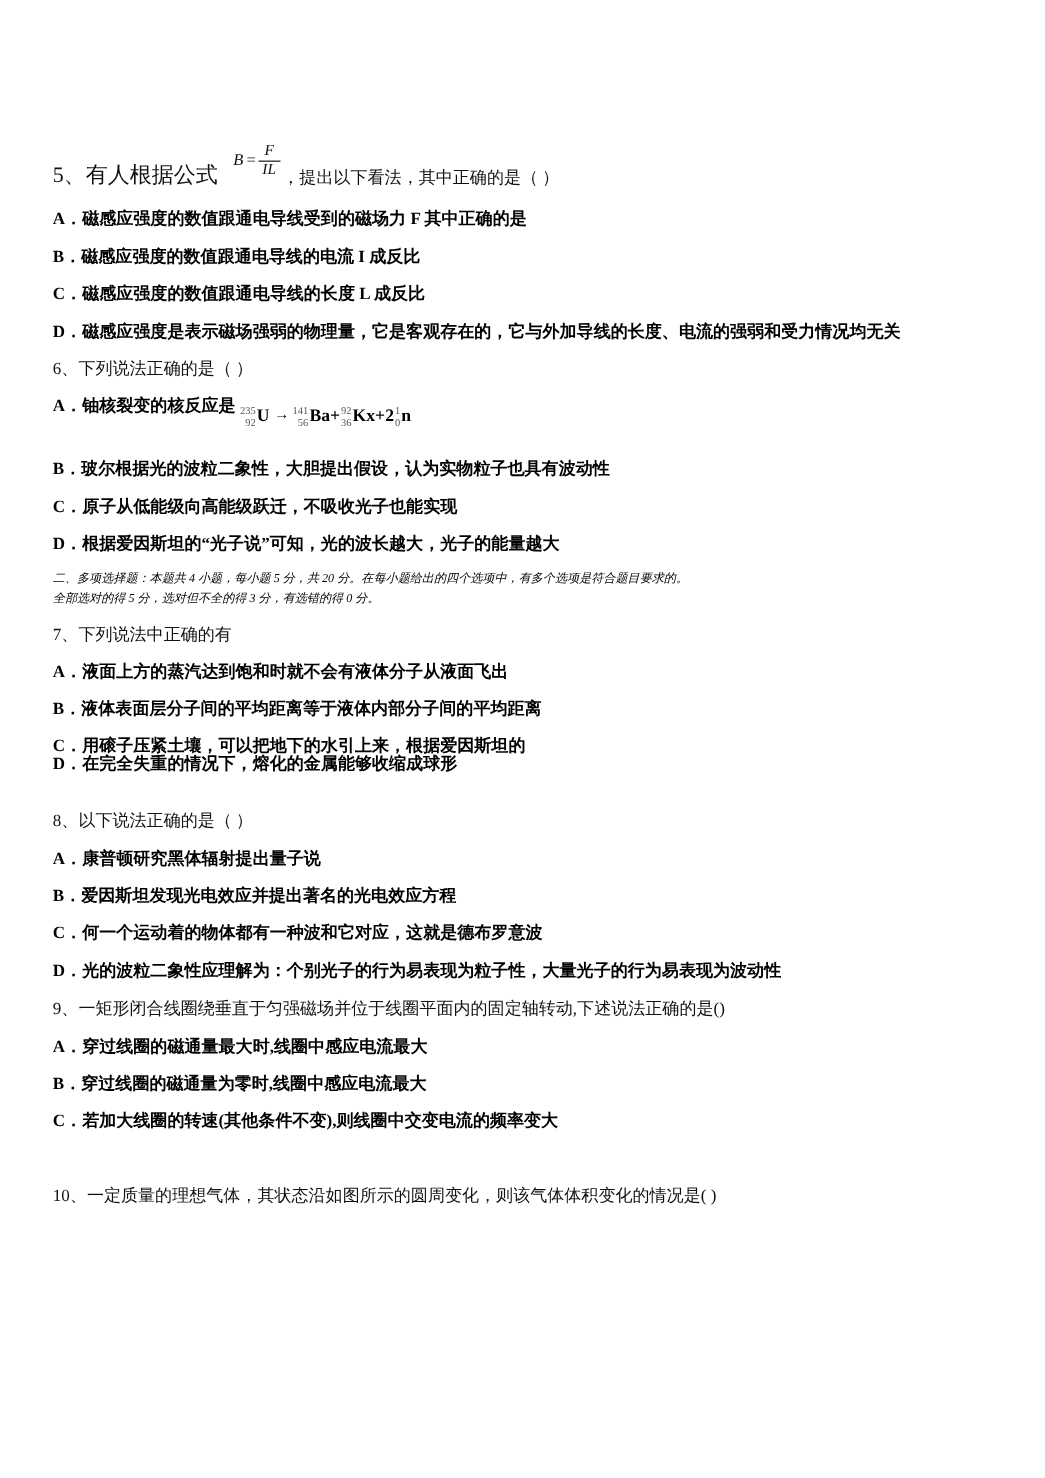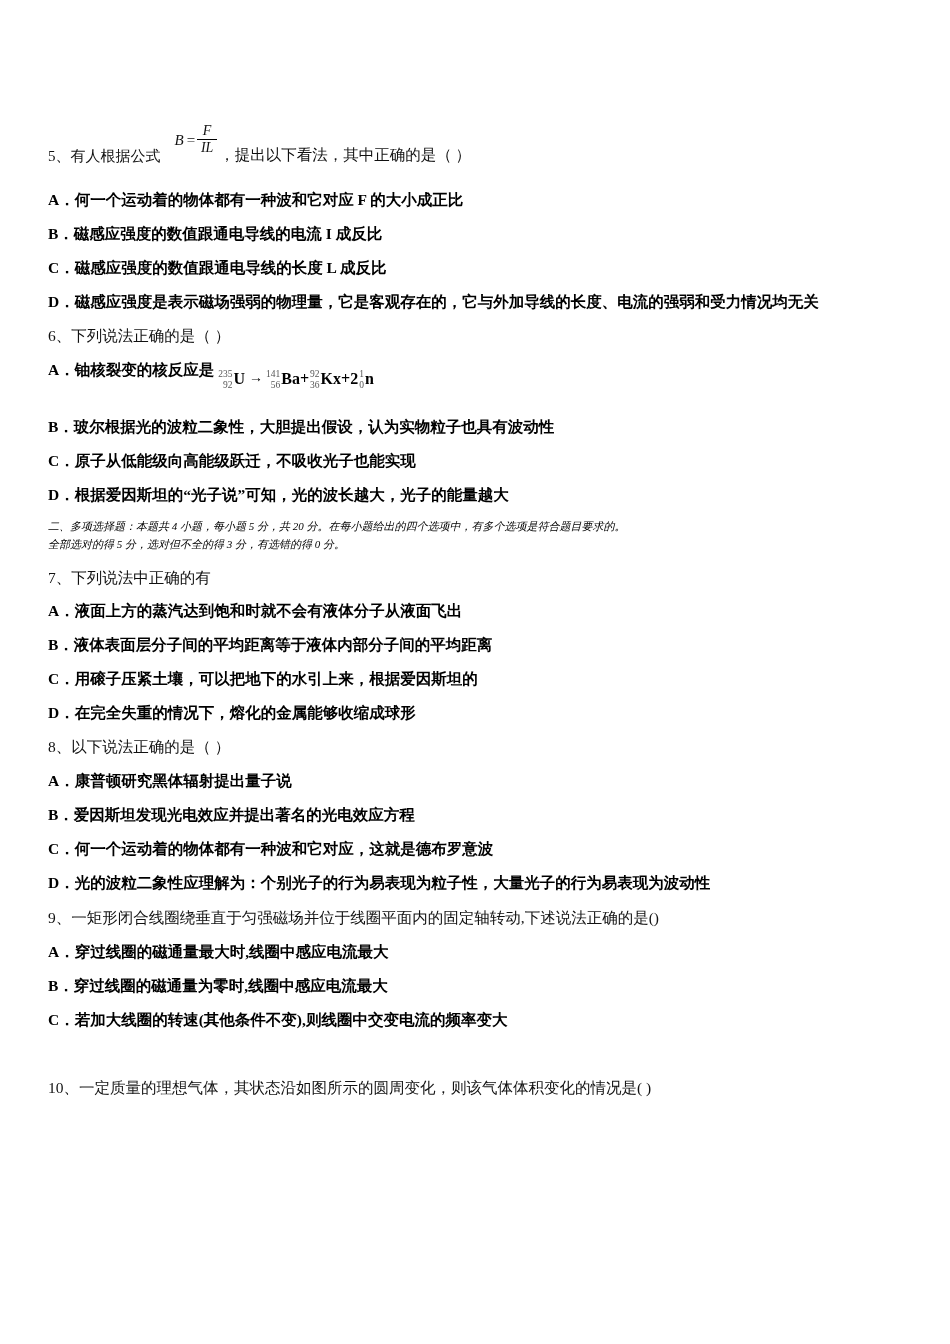--- a/index.html
+++ b/index.html
@@ -44,21 +44,21 @@
   }
   .opt-text {
     font-weight: bold;
   }
 
   
   .row { position: absolute; left: 48px; }
 
   
   #q5 { top: 114px; display: flex; align-items: flex-end; }
-  #q5 .pre { font-size: 15px; margin-top: 32px; }
+  #q5 .pre { font-size: 20px; margin-top: 32px; }
   #q5 .post { font-size: 15.5px; }
   .frac {
     display: inline-flex;
     align-items: center;
     font-family: "Liberation Serif", "DejaVu Serif", serif;
     font-style: italic;
     font-size: 15px;
     position: relative;
     top: -11px;
     margin: 0 2px 0 14px;
@@ -137,21 +137,21 @@
       <span class="stack">
         <span class="num">F</span>
         <span class="bar"></span>
         <span class="den">IL</span>
       </span>
     </span>
     <span class="post">，提出以下看法，其中正确的是（ ）</span>
   </div>
 
   <div class="row opt" style="top:190px">
-    <span class="opt-letter">A．</span><span class="opt-text">何一个运动着的物体都有一种波和它对应 F 的大小成正比</span>
+    <span class="opt-letter">A．</span><span class="opt-text">磁感应强度的数值跟通电导线受到的磁场力 F 其中正确的是</span>
   </div>
   <div class="row opt" style="top:224px">
     <span class="opt-letter">B．</span><span class="opt-text">磁感应强度的数值跟通电导线的电流 I 成反比</span>
   </div>
   <div class="row opt" style="top:258px">
     <span class="opt-letter">C．</span><span class="opt-text">磁感应强度的数值跟通电导线的长度 L 成反比</span>
   </div>
   <div class="row opt" style="top:292px">
     <span class="opt-letter">D．</span><span class="opt-text">磁感应强度是表示磁场强弱的物理量，它是客观存在的，它与外加导线的长度、电流的强弱和受力情况均无关</span>
   </div>
@@ -208,21 +208,21 @@
   </div>
   <div class="row opt" style="top:601px">
     <span class="opt-letter">A．</span><span class="opt-text">液面上方的蒸汽达到饱和时就不会有液体分子从液面飞出</span>
   </div>
   <div class="row opt" style="top:635px">
     <span class="opt-letter">B．</span><span class="opt-text">液体表面层分子间的平均距离等于液体内部分子间的平均距离</span>
   </div>
   <div class="row opt" style="top:669px">
     <span class="opt-letter">C．</span><span class="opt-text">用磙子压紧土壤，可以把地下的水引上来，根据爱因斯坦的</span>
   </div>
-  <div class="row opt" style="top:703px">
+  <div class="row opt" style="top:685px">
     <span class="opt-letter">D．</span><span class="opt-text">在完全失重的情况下，熔化的金属能够收缩成球形</span>
   </div>
 
   <div class="row qline" style="top:737px">
     <span>8、</span><span>以下说法正确的是（    ）</span>
   </div>
   <div class="row opt" style="top:771px">
     <span class="opt-letter">A．</span><span class="opt-text">康普顿研究黑体辐射提出量子说</span>
   </div>
   <div class="row opt" style="top:805px">

